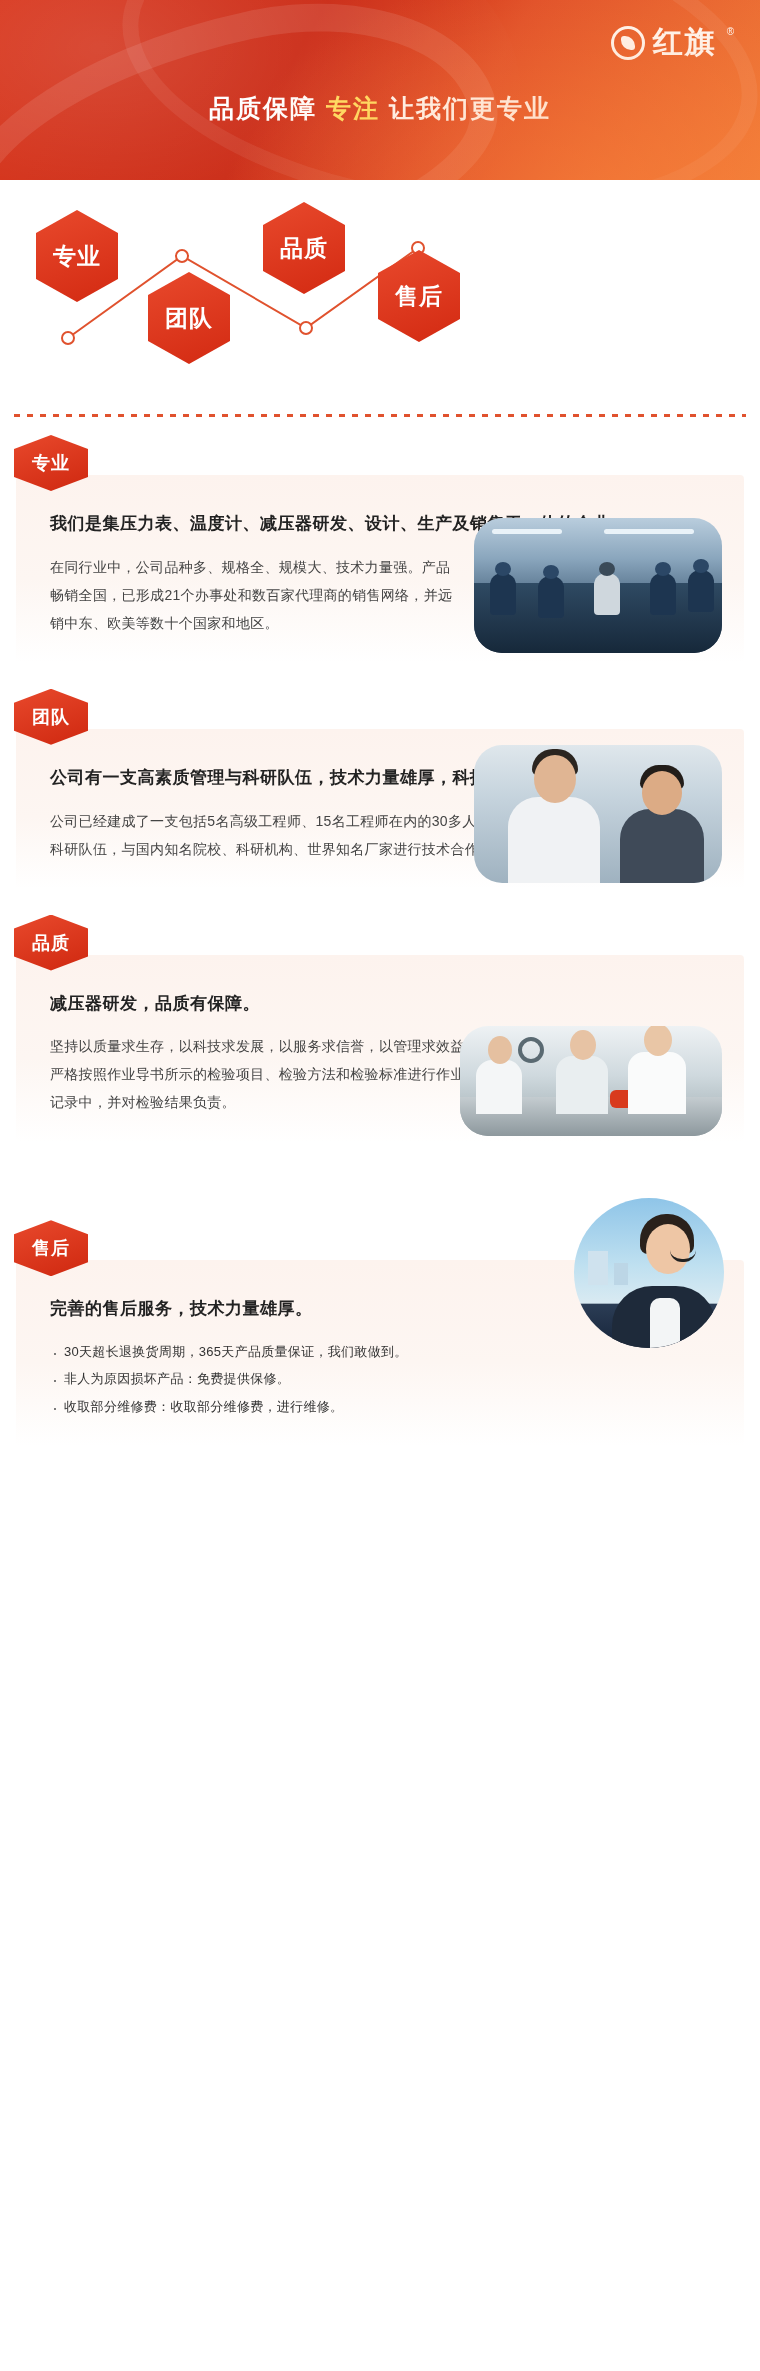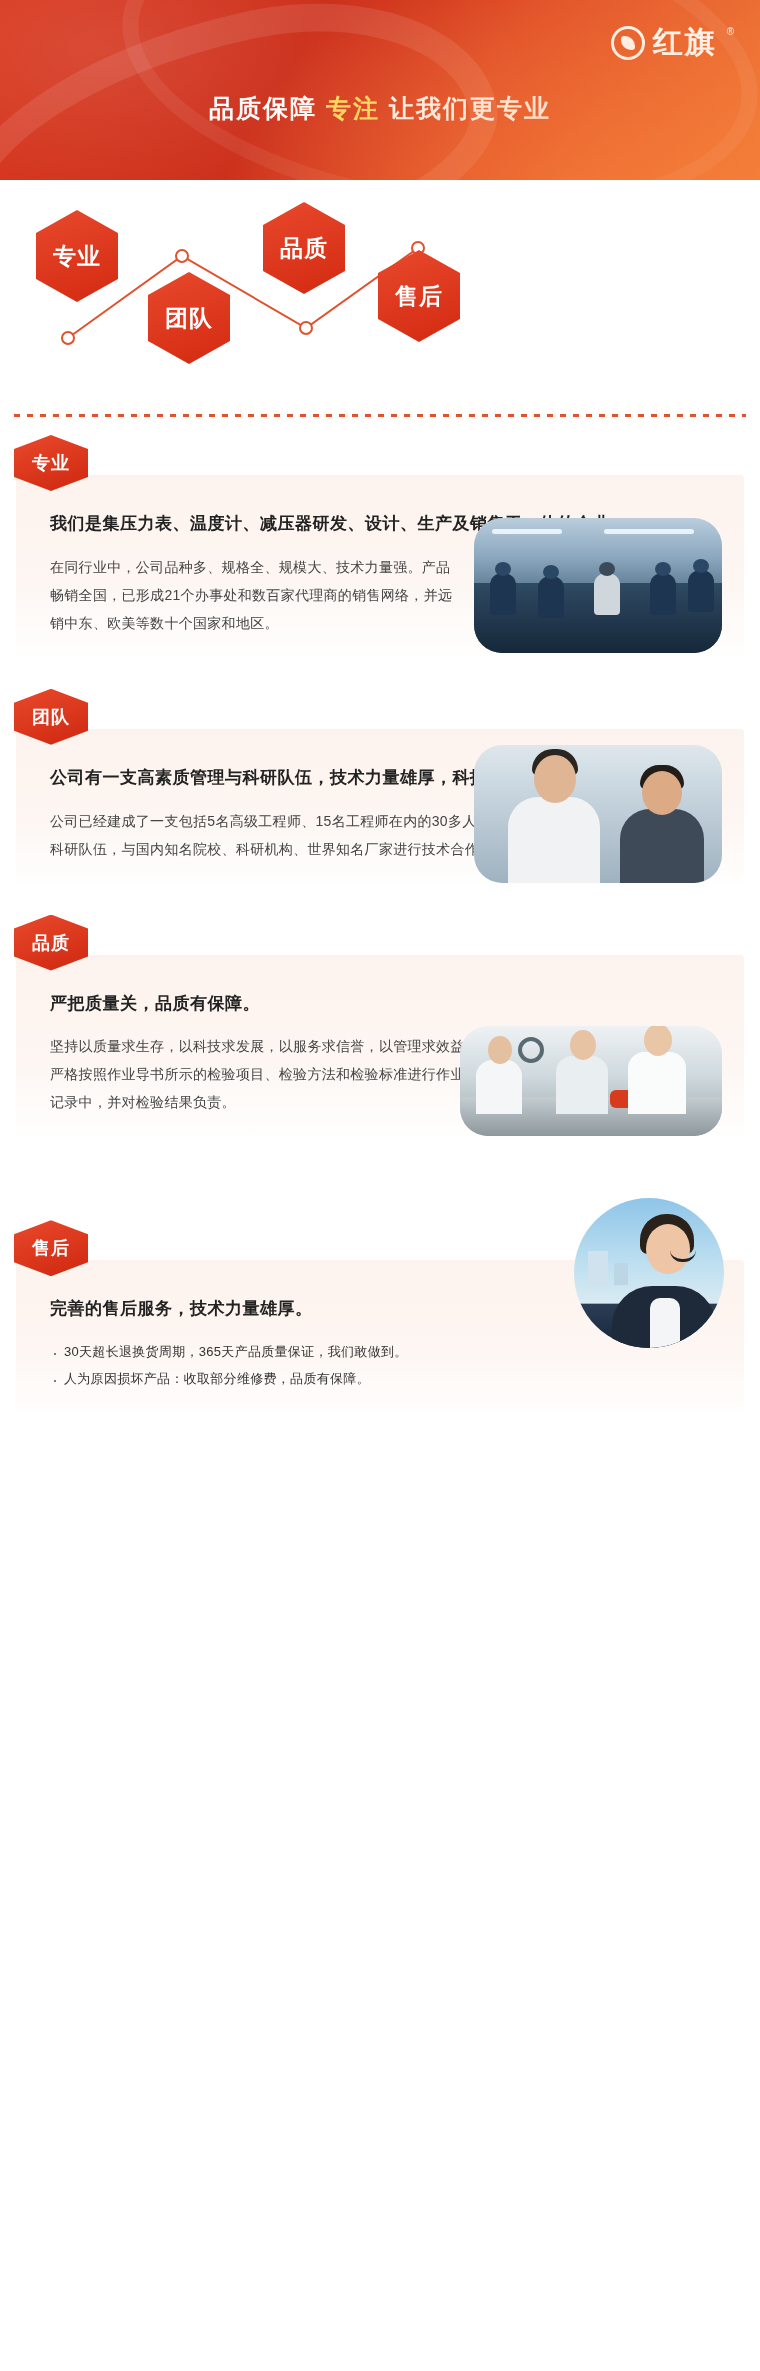--- a/index.html
+++ b/index.html
@@ -327,21 +327,21 @@
         <div class="man m2">
             <div class="hair"></div>
           </div>
       </div>
     </div>
   </div>
 
   <div class="section">
     <div class="tag">品质</div>
     <div class="card">
-      <h3>严把质量关，品质有保障。</h3>
+      <h3>减压器研发，品质有保障。</h3>
       <p>坚持以质量求生存，以科技求发展，以服务求信誉，以管理求效益。确保出厂产品无质量问题，质量人员严格按照作业导书所示的检验项目、检验方法和检验标准进行作业，并把检验结果和判定记录在成品检验记录中，并对检验结果负责。</p>
       <div class="photo p3">
         <div class="sky"></div>
         <div class="lamp2"></div>
         <div class="desk"></div>
         <div class="p pa"></div>
           <div class="p pb"></div>
           <div class="red"></div>
           <div class="p pc"></div>
       </div>
@@ -357,18 +357,19 @@
           <div class="build2"></div>
         <div class="hair4"></div>
         <div class="head"></div>
         <div class="mic"></div>
         <div class="body4"></div>
         <div class="shirt"></div>
       </div>
       <h3>完善的售后服务，技术力量雄厚。</h3>
       <ul>
         <li>30天超长退换货周期，365天产品质量保证，我们敢做到。</li>
-        <li>人为原因损坏产品：收取部分维修费，品质有保障。</li>
+        <li>非人为原因损坏产品：免费提供保修。</li>
+        <li>收取部分维修费：收取部分维修费，进行维修。</li>
       </ul>
     </div>
   </div>
 
 </div>
 
 </body></html>

